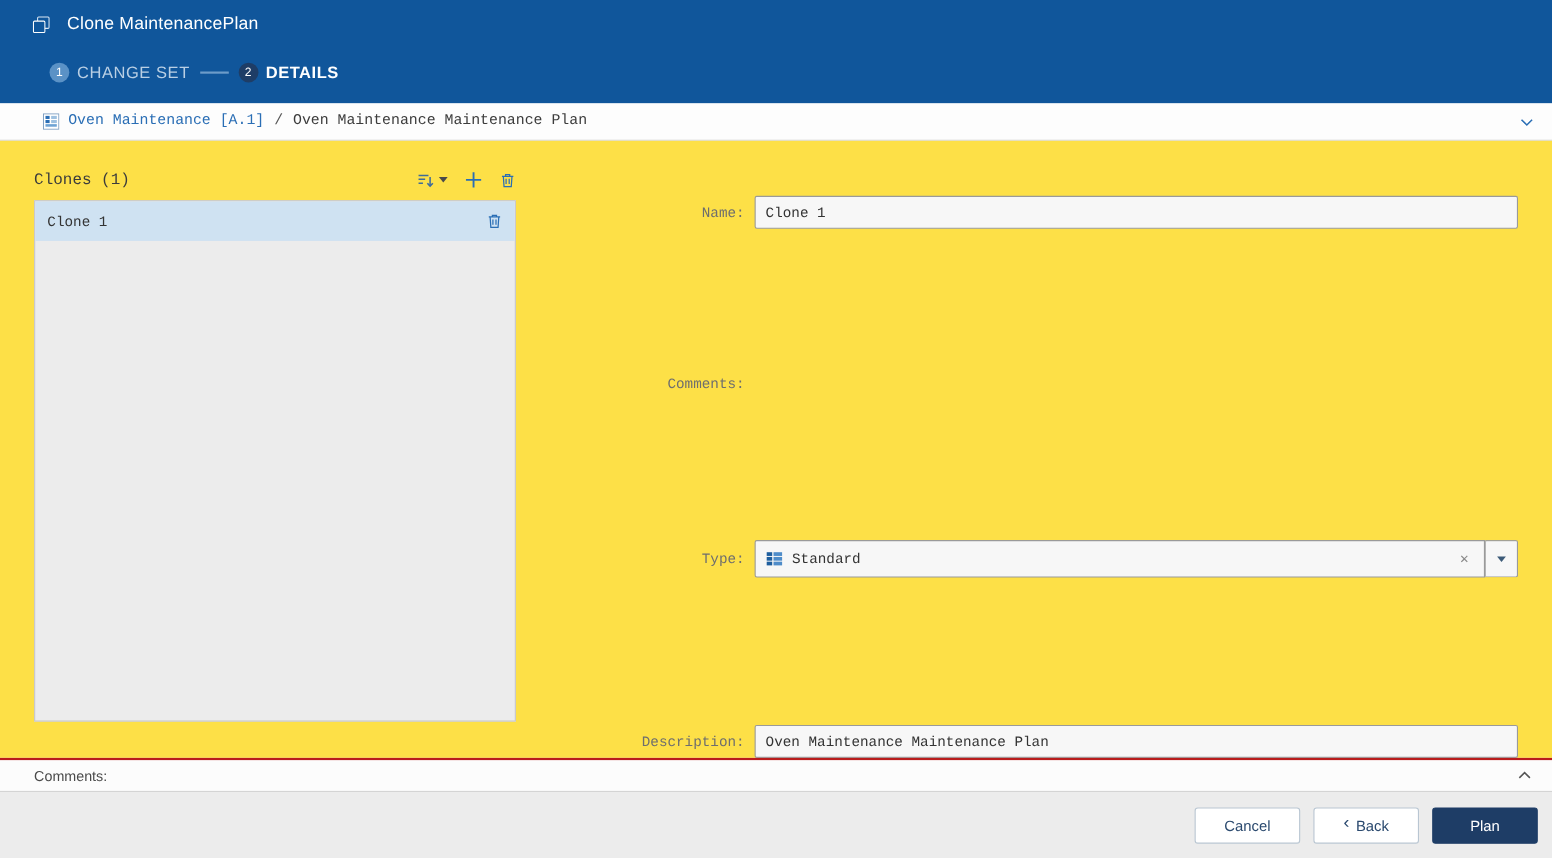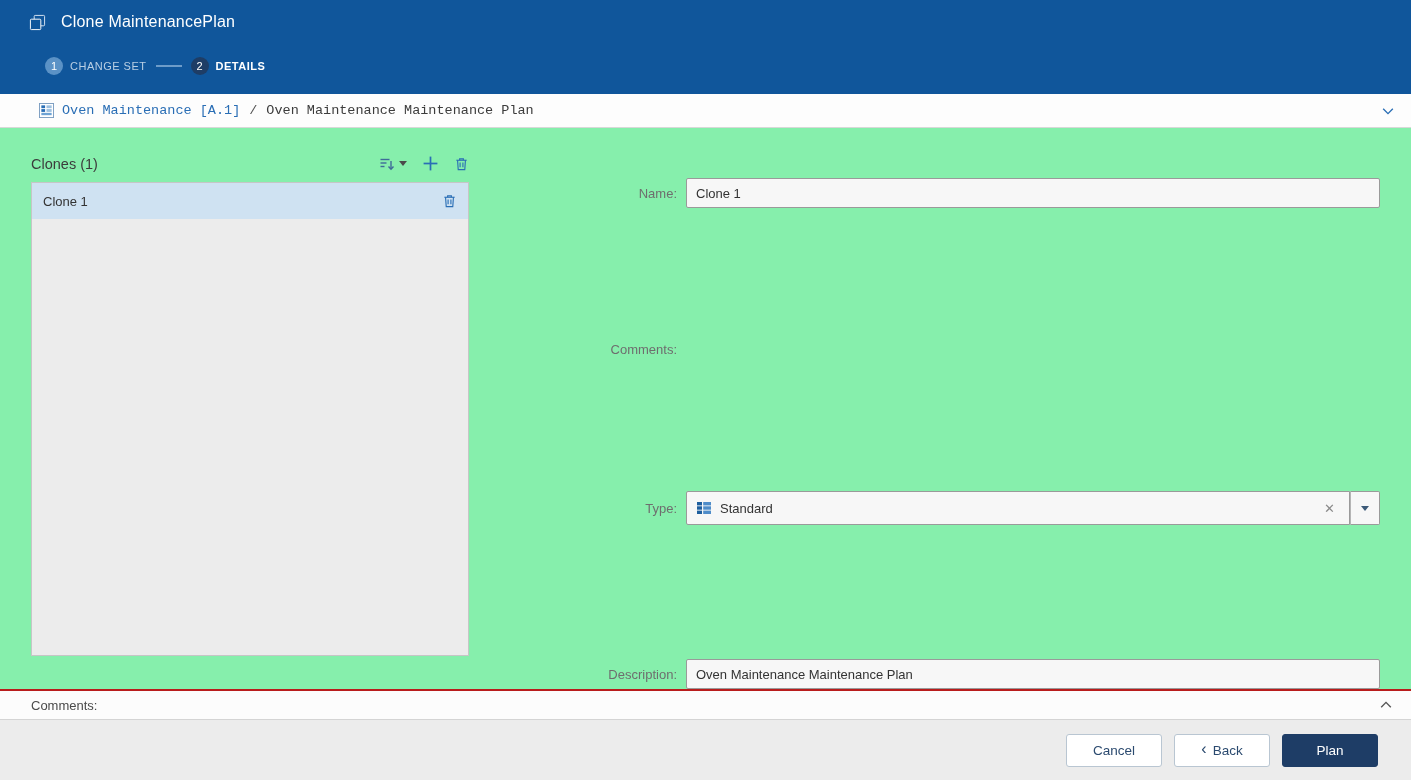--- a/index.html
+++ b/index.html
@@ -18,35 +18,35 @@
   .page-title { font-size:16px; font-weight:400; margin:0; letter-spacing:.2px; color:#fff; }
   .clone-icon svg { display:block; }
   .clone-icon .front { fill:var(--header-bg,#10569b); stroke:#fff; }
   .clone-icon .back { fill:none; stroke:#dce8f4; }
 
   .stepper { display:flex; align-items:center; margin-top:26px; margin-left:16px; }
   .step { display:flex; align-items:center; gap:7px; cursor:pointer; }
   .step-num { width:18px; height:18px; border-radius:50%; display:flex; align-items:center; justify-content:center; font-size:11px; color:#fff; flex:0 0 auto; }
   .step-num.done { background:#5b92c6; }
   .step-num.active { background:var(--primary-navy,#1e3d66); }
-  .step-label { font-size:11px; letter-spacing:.5px; }
+  .step-label { font-size:15px; letter-spacing:.5px; }
   .step-label.done { color:#b9cfe4; }
   .step-label.active { color:#fff; font-weight:700; }
   .step-line { width:26px; height:2px; background:#6d9cc9; margin:0 9px; }
 
   
   .breadcrumb-bar { flex:0 0 34px; background:#fdfdfd; border-bottom:1px solid #d8d8d8; display:flex; align-items:center; padding:0 16px 0 39px;font-family:Liberation Mono, monospace; }
   .bc-icon { display:flex; margin-right:8px; }
   .bc-link { color:var(--accent-blue,#2a6eb5); font-size:13.5px; text-decoration:none; cursor:pointer; }
   .bc-sep { margin:0 9px; color:#555; font-size:13.5px; }
   .bc-current { color:#3c3c3c; font-size:13.5px; }
   .bc-chevron { margin-left:auto; color:var(--accent-blue,#2a6eb5); cursor:pointer; display:flex; }
 
   
-  .content { flex:1 1 auto; display:flex; padding:18px 31px 0 31px; background:#86efac; min-height:0; }
+  .content { flex:1 1 auto; display:flex; padding:18px 31px 0 31px; background:#fde047; min-height:0;font-family:Liberation Mono, monospace; }
 
   .clones-panel { width:438px; flex:0 0 auto; display:flex; flex-direction:column; }
   .clones-header { display:flex; align-items:flex-end; justify-content:space-between; height:30px; margin-bottom:6px; padding-bottom:4px; }
   .clones-title { font-size:14.5px; font-weight:400; color:#3c3c3c; margin:0; }
   .clones-toolbar { display:flex; align-items:center; gap:15px; color:var(--accent-blue,#2a6eb5); }
   .tool { display:flex; align-items:center; cursor:pointer; }
   .tool svg { display:block; }
   .tool-caret { width:0; height:0; border-left:4px solid transparent; border-right:4px solid transparent; border-top:5px solid #4a4a4a; margin-left:4px; }
 
   .clones-list { border:1px solid #c6c6c6; background:#ececec; height:474px; overflow:auto; }
@@ -66,21 +66,21 @@
   .combo-text { flex:1; font-size:13px; color:#333; }
   .combo-clear { color:#8a8a8a; font-size:13px; cursor:pointer; padding:0 5px; }
   .combo-dd { width:30px; flex:0 0 auto; border:1px solid #9a9a9a; border-left:1px solid #b5b5b5; background:#f7f7f7; display:flex; align-items:center; justify-content:center; border-radius:0 2px 2px 0; cursor:pointer; }
   .dd-caret { width:0; height:0; border-left:4px solid transparent; border-right:4px solid transparent; border-top:5px solid #3c5a78; }
 
   
   .comments-bar { flex:0 0 31px; display:flex; align-items:center; justify-content:space-between; padding:0 18px 0 31px; border-top:2px solid #b91c1c; border-bottom:1px solid #d4d4d4; background:#fcfcfc; color:#4a4a4a; font-size:13px; cursor:pointer; }
   .comments-chevron { color:#555; display:flex; }
 
   
-  .footer { flex:0 0 60px; background:#ececec; display:flex; align-items:center; justify-content:flex-end; gap:12px; padding-right:33px; }
+  .footer { flex:0 0 60px; background:#ececec; display:flex; align-items:center; justify-content:flex-end; gap:12px; padding-right:13px; }
   .btn { height:33px; min-width:96px; border-radius:3px; font-size:13.5px; font-family:inherit; cursor:pointer; display:inline-flex; align-items:center; justify-content:center; gap:6px; padding:0 16px; }
   .btn.secondary { background:#fff; border:1px solid #b9c6d2; color:#2b4a6f; }
   .btn.primary { background:var(--primary-navy,#1e3d66); border:1px solid var(--primary-navy,#1e3d66); color:#fff; }
   .back-chev { font-size:16px; line-height:1; position:relative; top:-1px; }
 </style>
 </head>
 <body>
 
 <div class="app">
 

